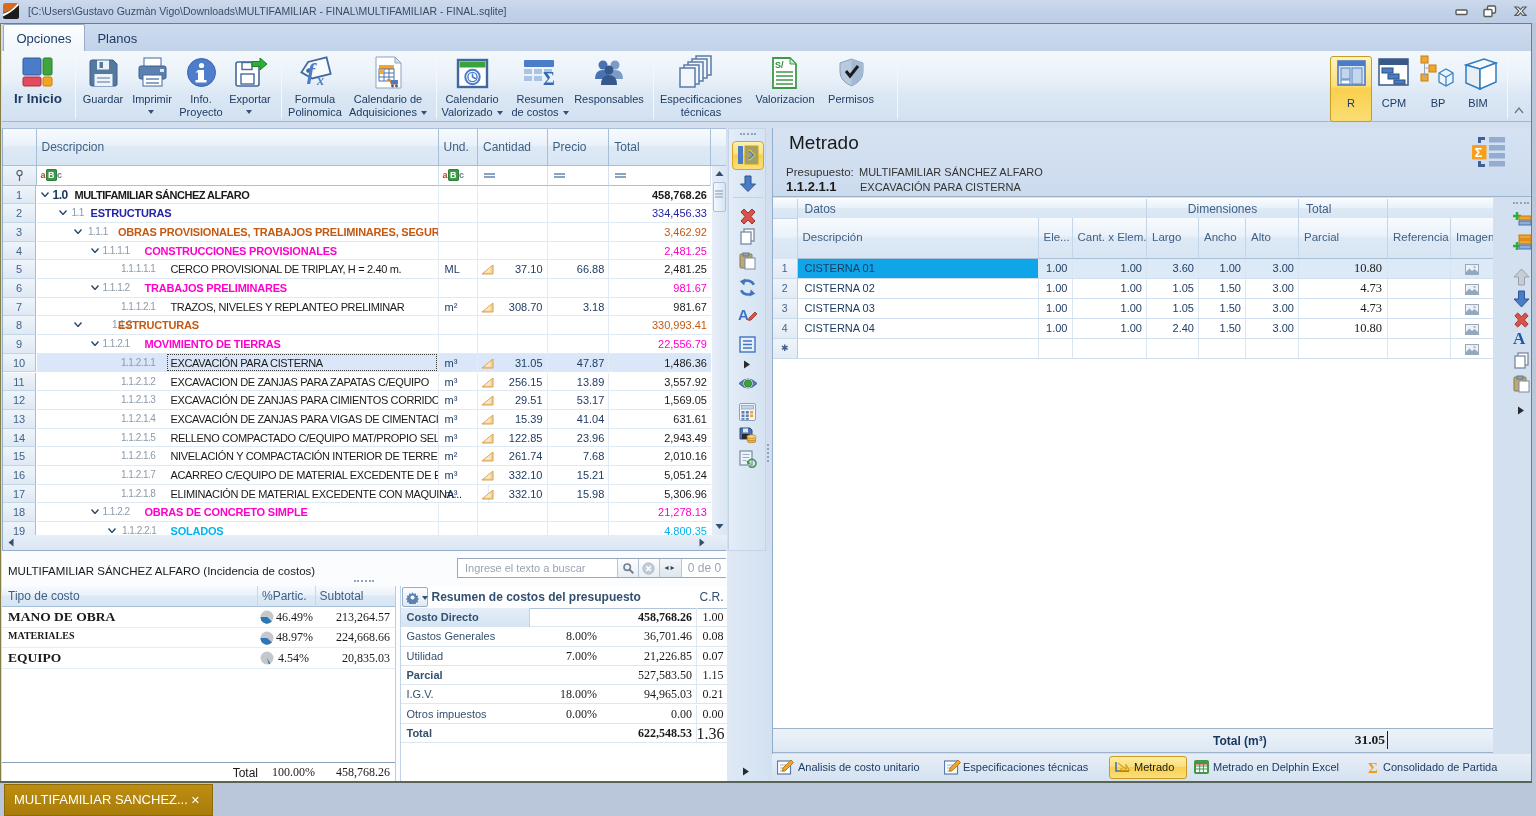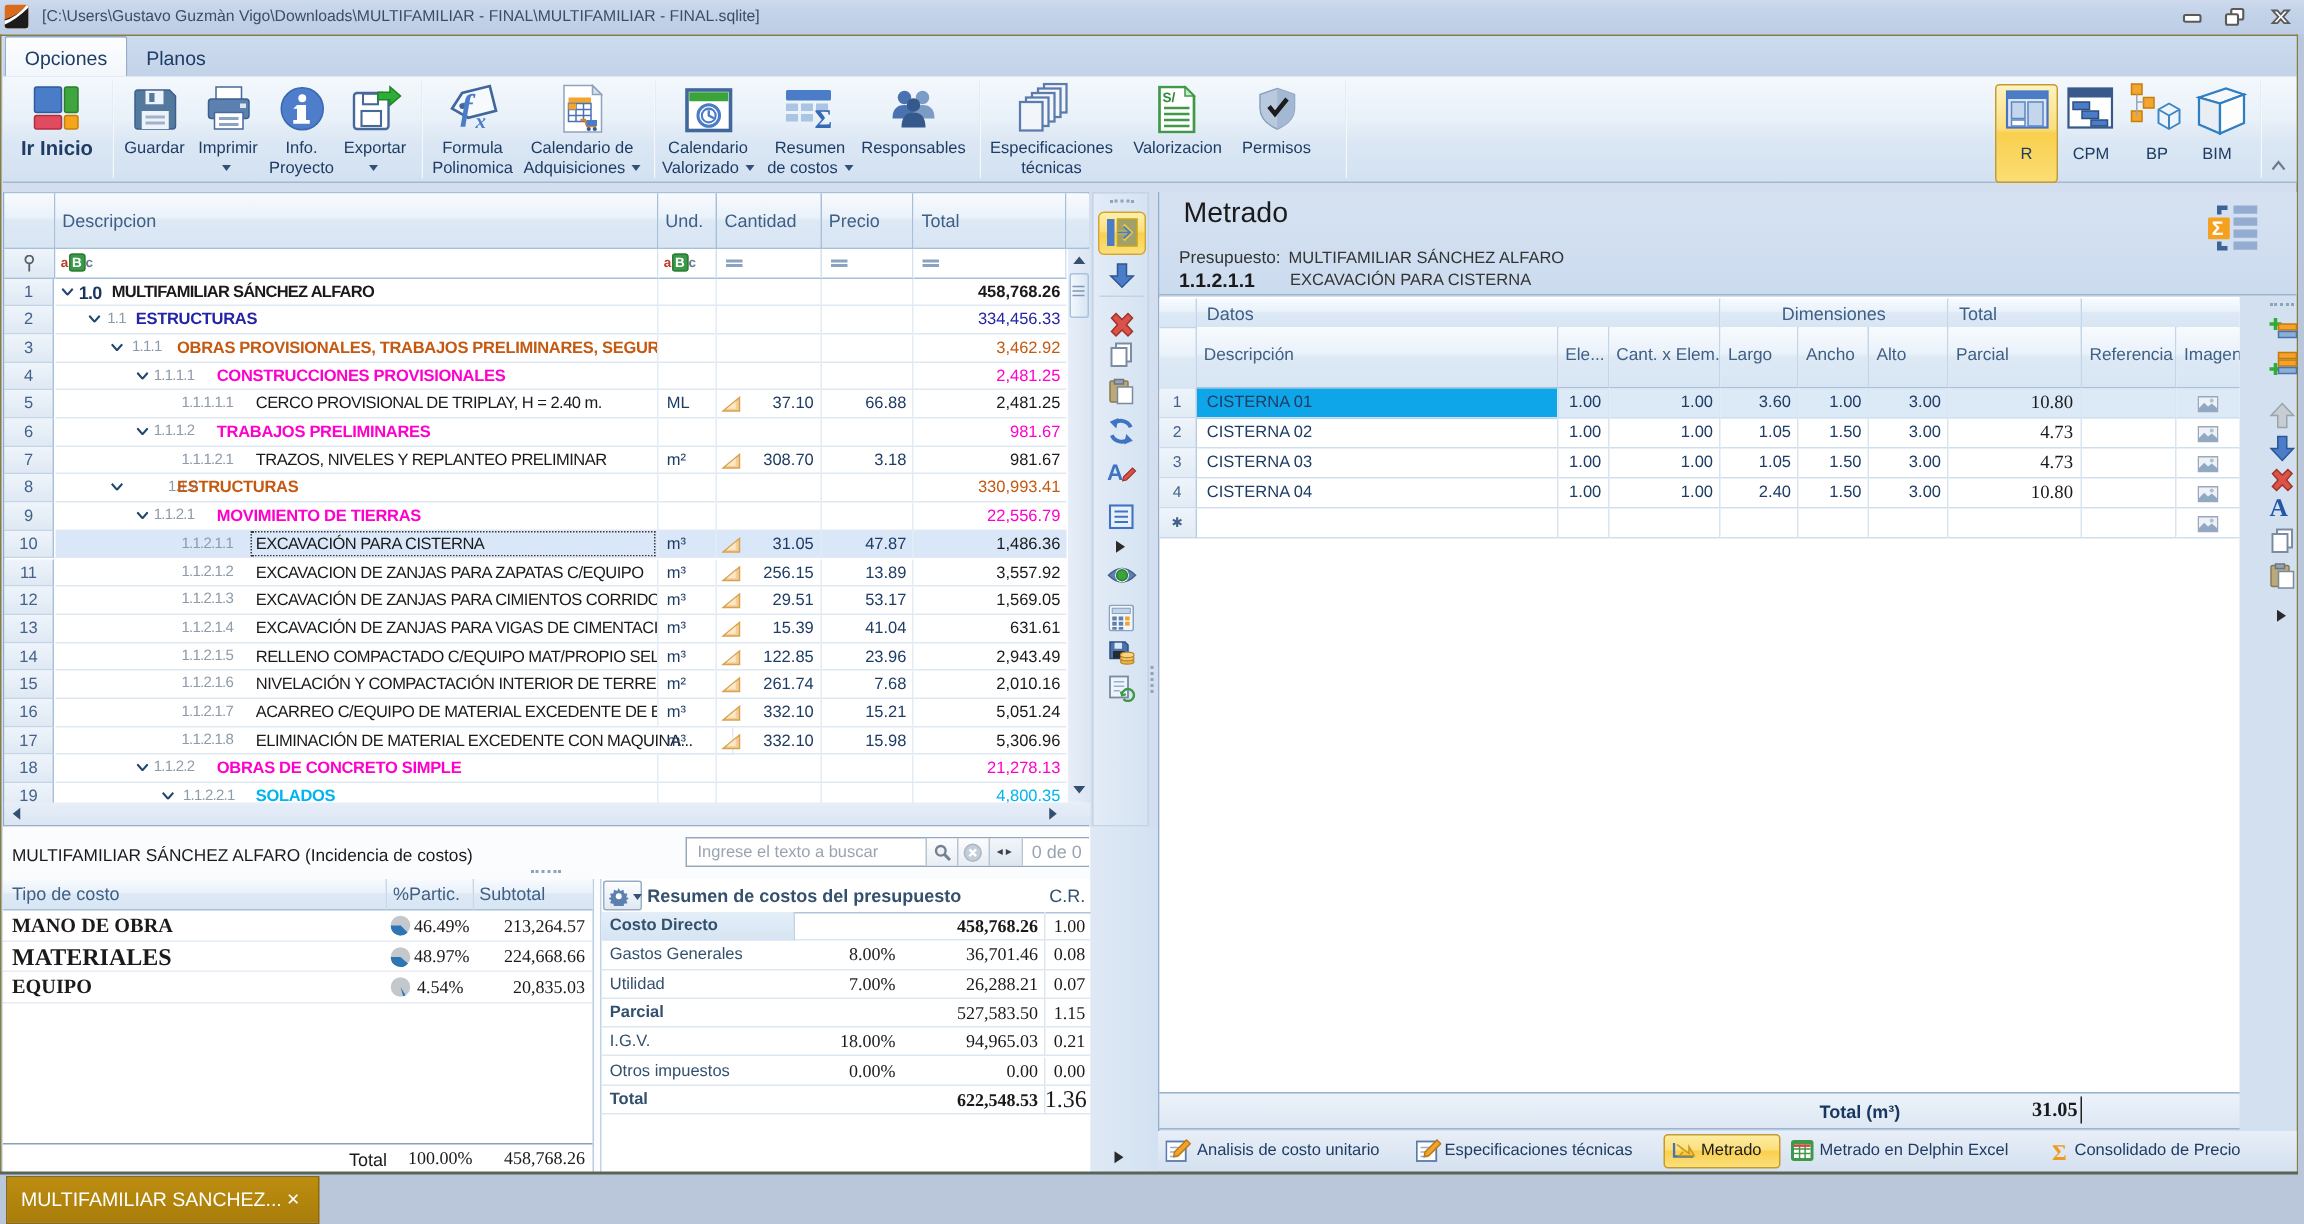--- a/index.html
+++ b/index.html
@@ -853,21 +853,21 @@
 <svg class="abs" style="left:421px;top:5px" width="17" height="16" viewBox="0 0 17 16">
       <rect x="1" y="1" width="15" height="14" rx="2" fill="#3f9949"></rect>
       <rect x="3" y="4" width="11" height="9" fill="#fff"></rect>
       <path d="M3 7 h11 M3 10 h11 M6.7 4 v9 M10.4 4 v9" stroke="#3f9949"></path>
       <rect x="3" y="4" width="11" height="1.6" fill="#d44"></rect>
     </svg>
 <span class="rtab" style="left:441px">Metrado en Delphin Excel</span>
 <svg class="abs" style="left:595px;top:6px" width="15" height="15" viewBox="0 0 15 15">
       <text x="1" y="13" font-size="15" font-weight="bold" fill="#f09b1d" font-family="Liberation Serif">Σ</text>
     </svg>
-<span class="rtab" style="left:611px">Consolidado de Precio</span>
+<span class="rtab" style="left:611px">Consolidado de Partida</span>
 </div>
 <div class="abs" id="rtoolbar">
 <div class="abs" style="left:4px;top:4px;width:16px;height:3px;border-top:2px dotted #8fa3bd"></div>
 <svg class="abs" style="left:3px;top:12px" width="20" height="19" viewBox="0 0 20 19">
       <path d="M5 2 v8 M1 6 h8" stroke="#2fae37" stroke-width="2.4"></path>
       <rect x="7" y="6" width="12" height="4" fill="#f0a32f" stroke="#c8790a"></rect>
       <rect x="7" y="11" width="12" height="4" fill="#8ab0d8" stroke="#4a72b0"></rect>
     </svg>
 <svg class="abs" style="left:3px;top:35px" width="20" height="19" viewBox="0 0 20 19">
       <rect x="7" y="2" width="12" height="4" fill="#f0a32f" stroke="#c8790a"></rect>
@@ -928,21 +928,21 @@
 <svg class="abs pie" style="left:258px;top:3px" width="14" height="14" viewBox="0 0 14 14">
         <circle cx="7" cy="7" r="6.5" fill="#c4c8cc"></circle>
         <path d="M7 7 L1.2 10 A6.5 6.5 0 0 0 11.6 11.6 Z" fill="#2e75b6"></path>
         <path d="M7 7 L11.6 11.6 A6.5 6.5 0 0 0 13.5 7 Z" fill="#2e75b6" opacity="0"></path>
         <path d="M7 7 m-6.5 0 A6.5 6.5 0 0 0 11.6 11.6 L7 7 Z" fill="#2e75b6"></path>
       </svg>
 <span class="abs serif" style="left:274px;top:2.5px;font-size:12px;color:#1a1a1a">46.49%</span>
 <span class="abs serif" style="left:300px;top:2.5px;width:88px;text-align:right;font-size:12px;color:#1a1a1a">213,264.57</span>
 </div>
 <div class="blrow abs" style="top:41.5px">
-<span class="abs serifb" style="left:6px;top:2px;font-size:16px;color:#1a1a1a">MATERIALES</span>
+<span class="abs serifb" style="left:6px;top:2px;font-size:10px;color:#1a1a1a">MATERIALES</span>
 <svg class="abs pie" style="left:258px;top:3px" width="14" height="14" viewBox="0 0 14 14">
         <circle cx="7" cy="7" r="6.5" fill="#c4c8cc"></circle>
         <path d="M7 7 m-6.5 0 A6.5 6.5 0 0 0 12 11.3 L7 7 Z" fill="#2e75b6"></path>
       </svg>
 <span class="abs serif" style="left:274px;top:2.5px;font-size:12px;color:#1a1a1a">48.97%</span>
 <span class="abs serif" style="left:300px;top:2.5px;width:88px;text-align:right;font-size:12px;color:#1a1a1a">224,668.66</span>
 </div>
 <div class="blrow abs" style="top:62px">
 <span class="abs serifb" style="left:6px;top:2px;font-size:13.5px;color:#1a1a1a">EQUIPO</span>
 <svg class="abs pie" style="left:258px;top:3px" width="14" height="14" viewBox="0 0 14 14">
@@ -978,21 +978,21 @@
 </div>
 <div class="rerow abs" style="top:41.3px;border-bottom:1px solid #dde7f1">
 <span class="lab abs" style="left:0;padding-left:6px;width:129.5px;">Gastos Generales</span>
 <span class="v abs serif" style="left:135.5px;width:61px;font-size:12px;color:#1a1a1a">8.00%</span>
 <span class="v abs serif" style="left:200.5px;width:91px;font-size:12px;color:#1a1a1a;">36,701.46</span>
 <span class="v abs serif" style="left:295px;width:28px;font-size:12px;color:#1a1a1a;border-left:1px solid #dde7f1">0.08</span>
 </div>
 <div class="rerow abs" style="top:60.6px;border-bottom:1px solid #dde7f1">
 <span class="lab abs" style="left:0;padding-left:6px;width:129.5px;">Utilidad</span>
 <span class="v abs serif" style="left:135.5px;width:61px;font-size:12px;color:#1a1a1a">7.00%</span>
-<span class="v abs serif" style="left:200.5px;width:91px;font-size:12px;color:#1a1a1a;">26,288.21</span>
+<span class="v abs serif" style="left:200.5px;width:91px;font-size:12px;color:#1a1a1a;">21,226.85</span>
 <span class="v abs serif" style="left:295px;width:28px;font-size:12px;color:#1a1a1a;border-left:1px solid #dde7f1">0.07</span>
 </div>
 <div class="rerow abs" style="top:79.9px;border-bottom:1px solid #dde7f1">
 <span class="lab abs" style="left:0;padding-left:6px;width:129.5px;font-weight:bold;">Parcial</span>
 <span class="v abs serif" style="left:135.5px;width:61px;font-size:12px;color:#1a1a1a"></span>
 <span class="v abs serif" style="left:200.5px;width:91px;font-size:12px;color:#1a1a1a;">527,583.50</span>
 <span class="v abs serif" style="left:295px;width:28px;font-size:12px;color:#1a1a1a;border-left:1px solid #dde7f1">1.15</span>
 </div>
 <div class="rerow abs" style="top:99.2px;border-bottom:1px solid #dde7f1">
 <span class="lab abs" style="left:0;padding-left:6px;width:129.5px;">I.G.V.</span>

